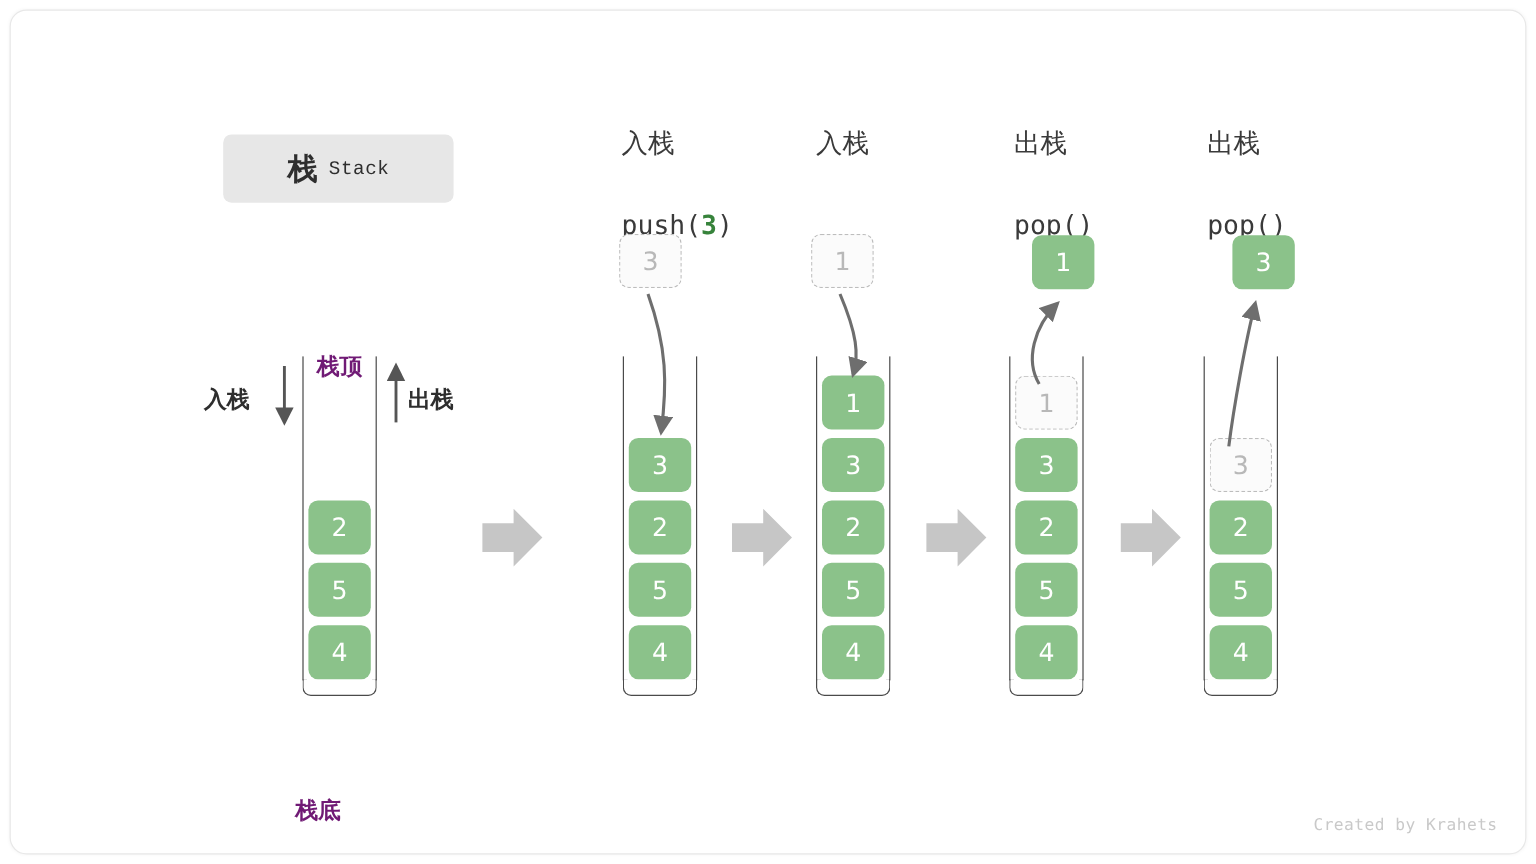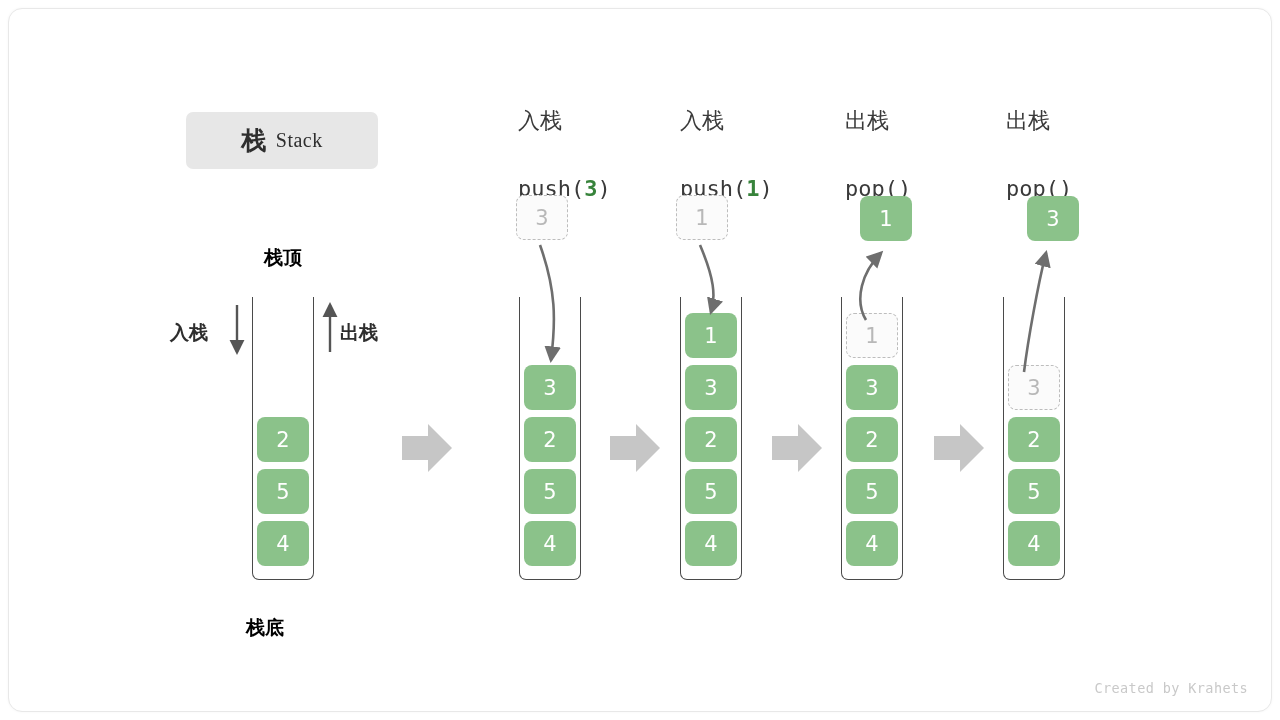--- a/index.html
+++ b/index.html
@@ -44,24 +44,24 @@
     border-radius: 7px;
     display: flex;
     align-items: center;
     justify-content: center;
     color: #2e2e2e;
     font-size: 25px;
     letter-spacing: 0.5px;
     font-weight: 700;
   }
   .title-chip .mono {
-    font-family: Liberation Serif, serif;
+    font-family: Liberation Mono, monospace;
     font-weight: 400;
     margin-left: 9px;
-    font-size: 20px;
+    font-size: 16px;
   }
 
   
   .col-header {
     position: absolute;
     width: 170px;
     text-align: left;
     color: #3a3a3a;
   }
   .col-header .cn {
@@ -154,23 +154,24 @@
     position: absolute;
     font-size: 19px;
     font-weight: 700;
     color: #2e2e2e;
     white-space: nowrap;
   }
   .cap-label {
     position: absolute;
     font-size: 19px;
     font-weight: 700;
-    color: #000000;
+    color: #701a75;
     width: 120px;
     text-align: center;
+    margin-top: 48px;
   }
 
   svg.overlay {
     position: absolute;
     left: 0; top: 0;
     width: 1280px; height: 720px;
     pointer-events: none;
   }
 
   .credit {
@@ -224,21 +225,20 @@
     <div class="slots">
         <div class="node">3</div>
         <div class="node">2</div>
         <div class="node">5</div>
         <div class="node">4</div>
       </div>
   </div>
 
   <div class="col-header" style="left:680px; top:106px;">
     <span class="cn">入栈</span>
-    <span class="code"><span>push(</span><span class="num">1</span><span>)</span></span>
   </div>
   <div class="float-node ghost" style="left:676px; top:195px;">
     <span>1</span>
   </div>
   <div class="stack" style="left:680px; top:297px; height:283px;">
     <div class="wall-l" style="height:270px;"></div>
     <div class="wall-r" style="height:270px;"></div>
     <div class="floor" style="top:269px;"></div>
     <div class="slots">
         <div class="node">1</div>

